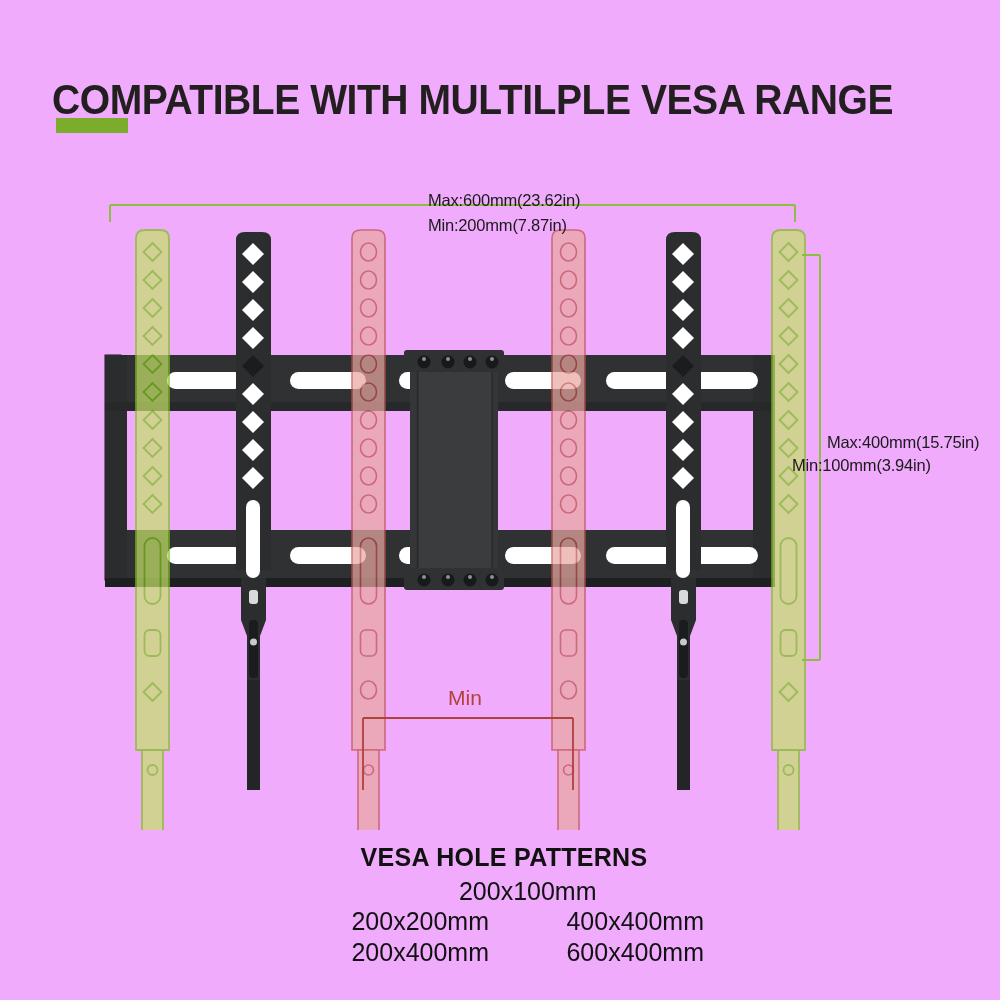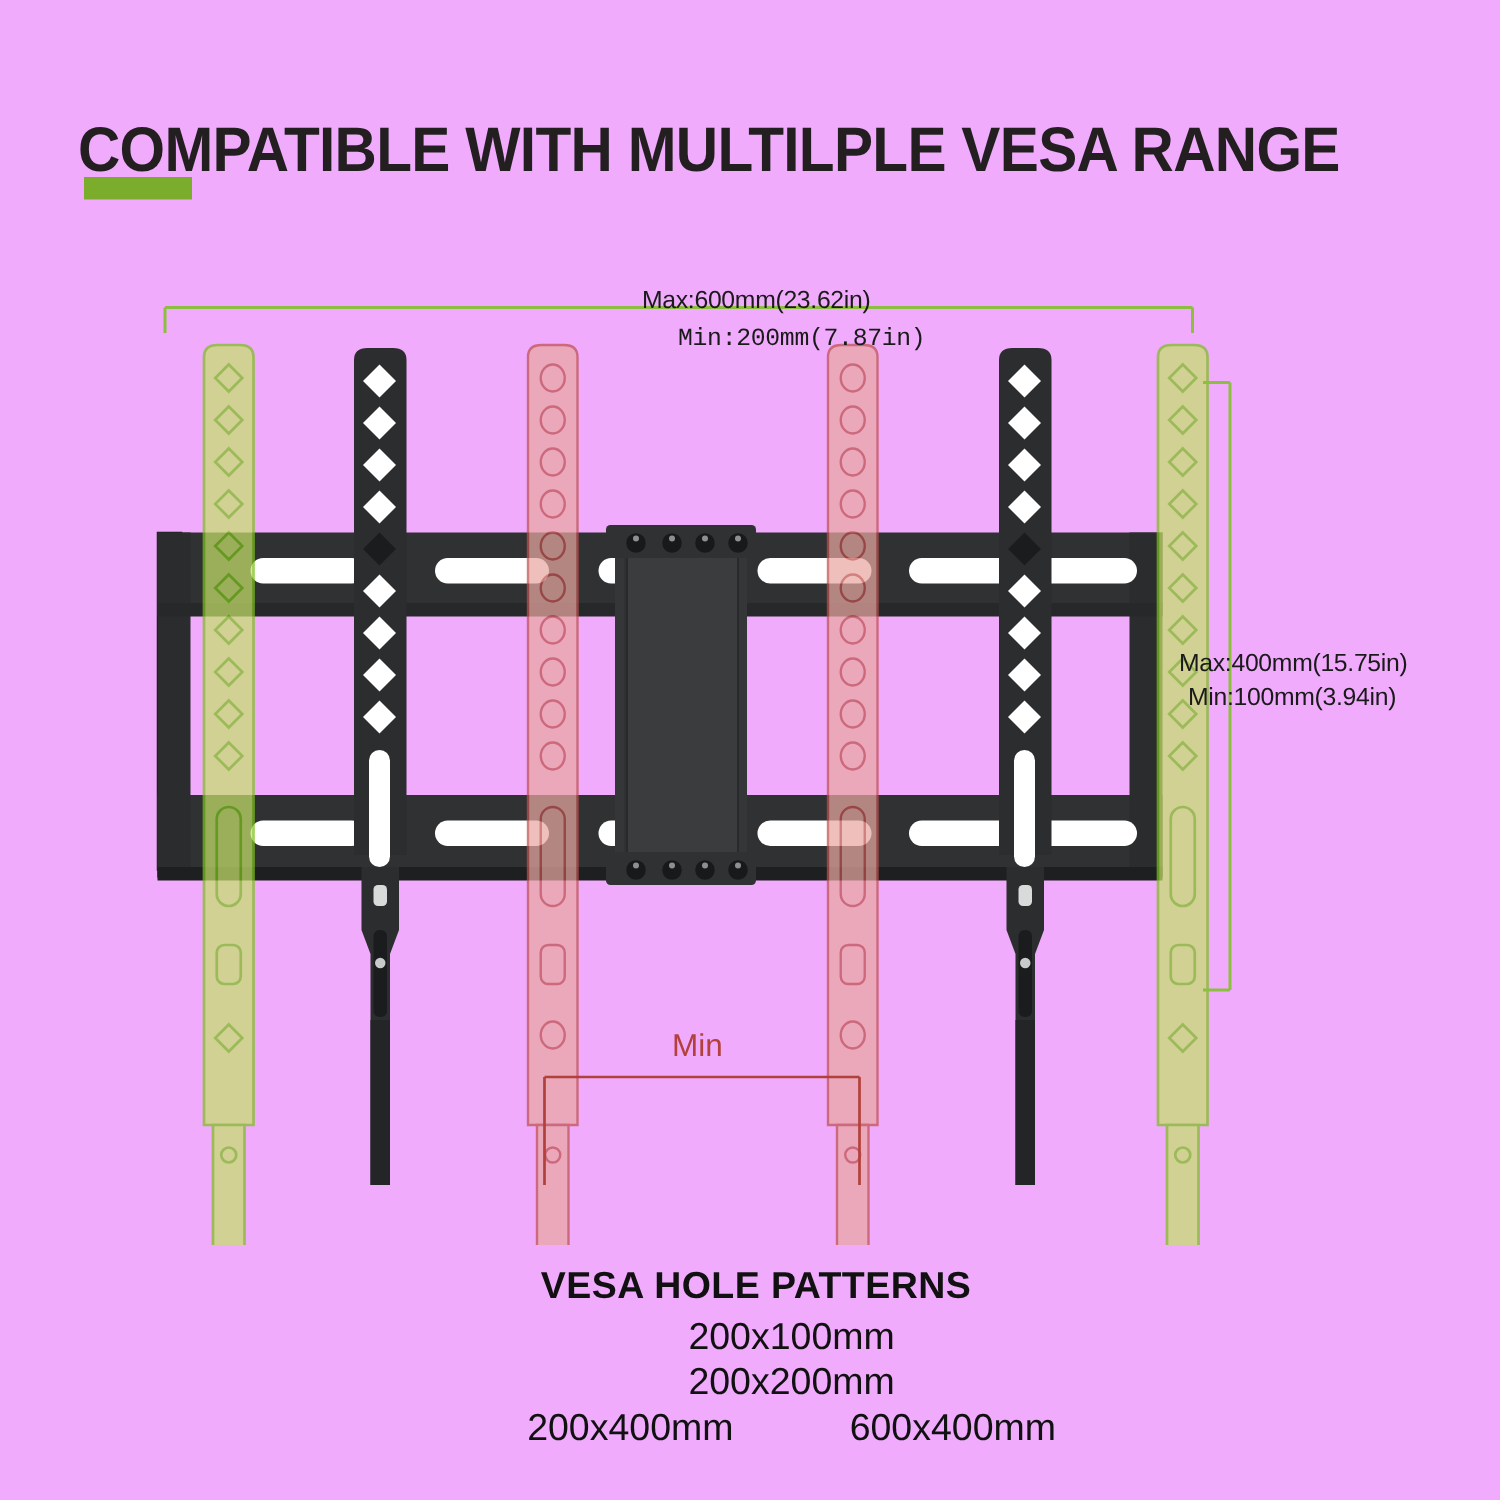--- a/index.html
+++ b/index.html
@@ -61,22 +61,22 @@
   .dim-label {
     position: absolute;
     font-family: "Liberation Sans", sans-serif;
     font-size: 16.5px;
     font-weight: 400;
     color: #1a1a1a;
     white-space: nowrap;
     letter-spacing: -0.2px;
   }
   #top-dim-max { left: 428px; top: 191px; }
-  #top-dim-min { left: 452px; top: 216px; font-family: Liberation Mono, monospace; }
-  #right-dim-max { left: 786px; top: 433px; }
+  #top-dim-min { left: 428px; top: 216px; }
+  #right-dim-max { left: 827px; top: 433px; }
   #right-dim-min { left: 792px; top: 456px; }
 
   .min-label {
     position: absolute;
     left: 448px;
     top: 686px;
     font-family: "Liberation Sans", sans-serif;
     font-size: 21px;
     color: #b0413b;
     white-space: nowrap;
@@ -373,20 +373,21 @@
   <div class="min-label">Min</div>
 
   <div class="footer">
     <div class="footer-title">VESA HOLE PATTERNS</div>
     <div class="pattern-grid">
       <div class="pattern-row">
         <span class="pattern-cell">200x100mm</span>
       </div>
       <div class="pattern-row">
         <span class="pattern-cell">200x200mm</span>
+        <span class="pattern-cell">400x400mm</span>
       </div>
       <div class="pattern-row">
         <span class="pattern-cell">200x400mm</span>
         <span class="pattern-cell">600x400mm</span>
       </div>
     </div>
   </div>
 
 </div>
 

